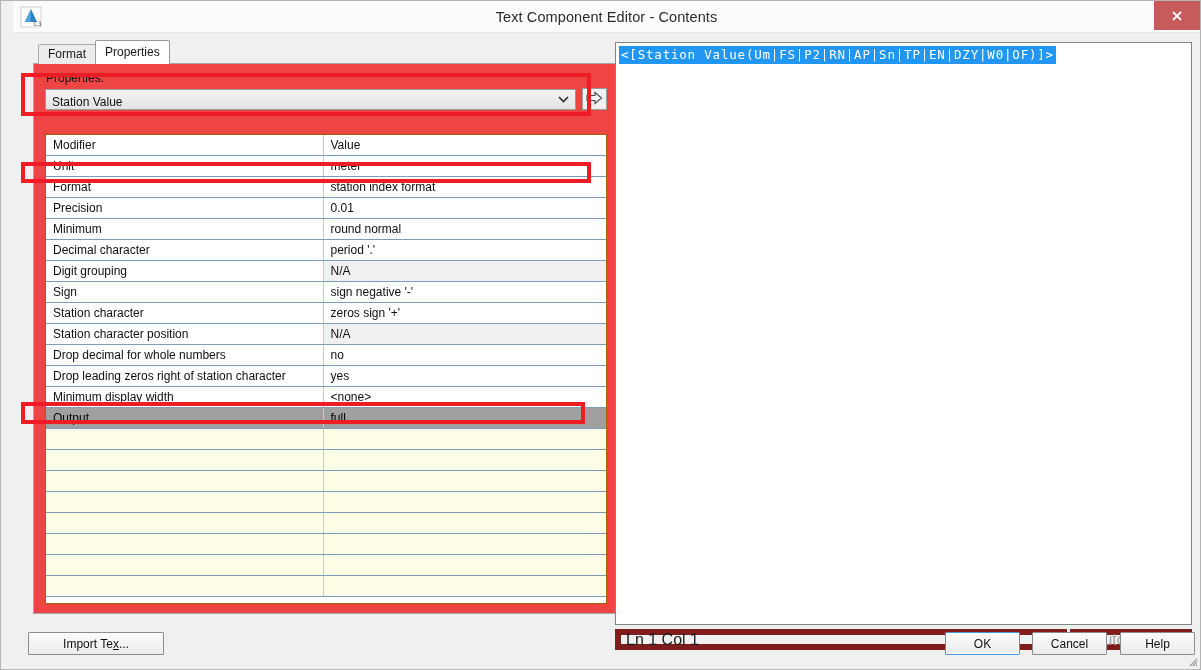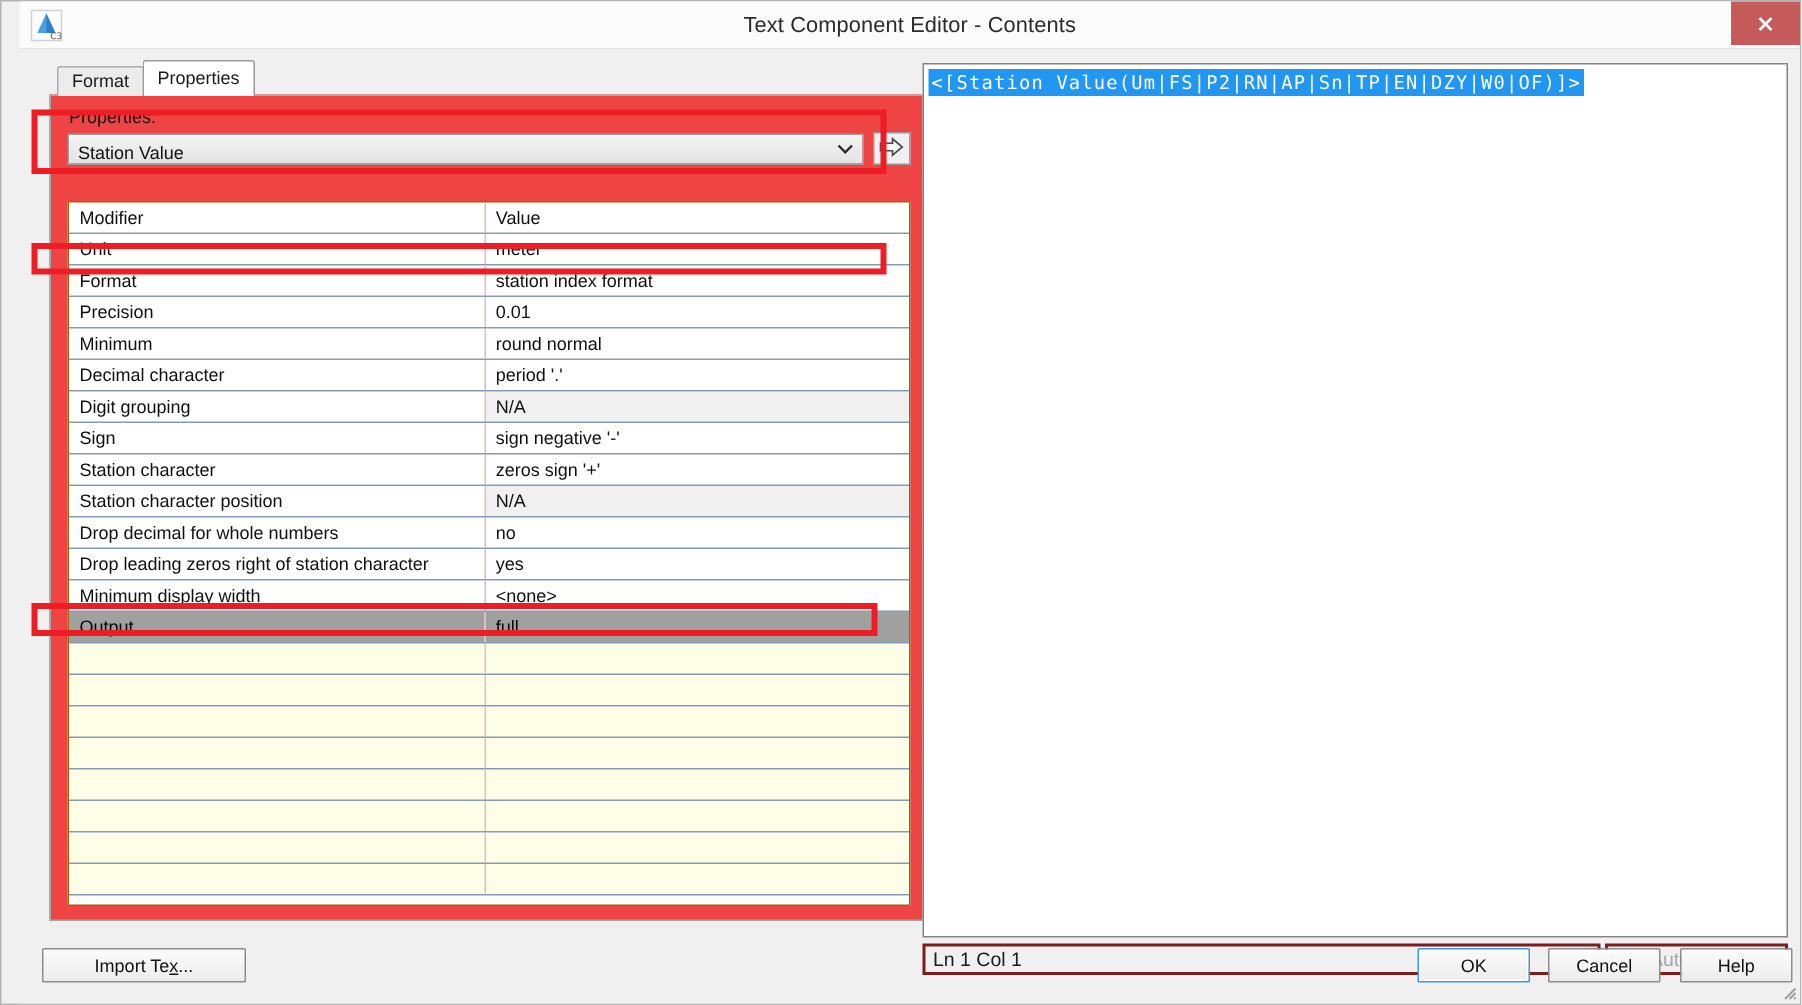--- a/index.html
+++ b/index.html
@@ -261,27 +261,27 @@
   }
   .statusbar {
     position: absolute;
     left: 0; right: 0;
     bottom: 0;
     height: 21px;
     display: flex;
     align-items: stretch;
   }
   .status-cell {
-    border: 2px solid #7f1d1d;
+    border: 6px solid #7f1d1d;
     background: #f0f0f0;
     box-sizing: border-box;
     display: flex;
     align-items: center;
     padding-left: 5px;
-    font-size: 13px;
+    font-size: 16px;
     color: #1a1a1a;
   }
   .status-ln { flex: 1 1 auto; }
   .status-caps {
     width: 122px;
     margin-left: 3px;
     justify-content: center;
     padding-left: 0;
     color: #a6a6a6;
   }

